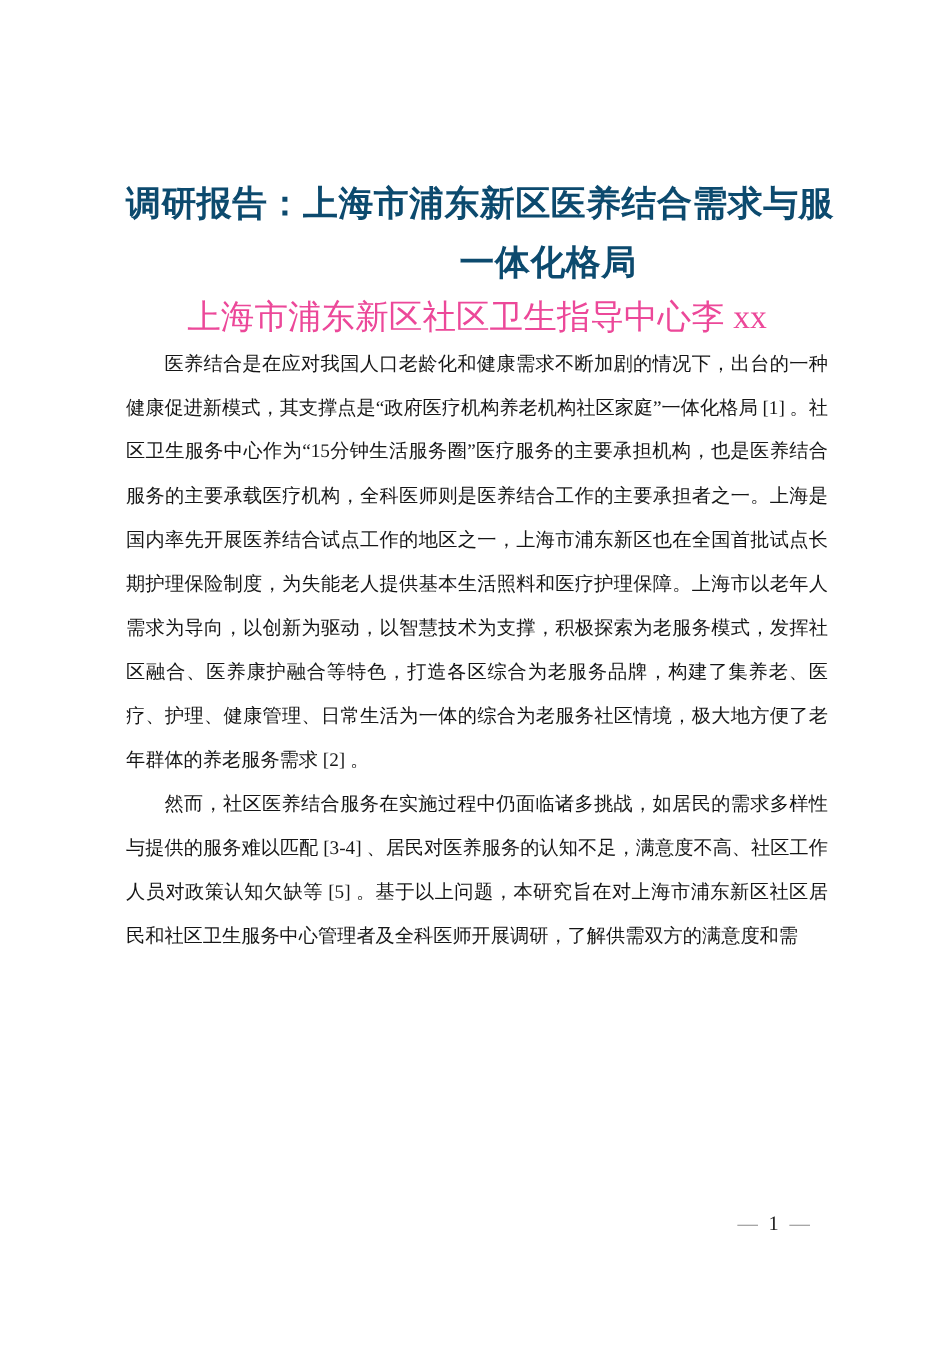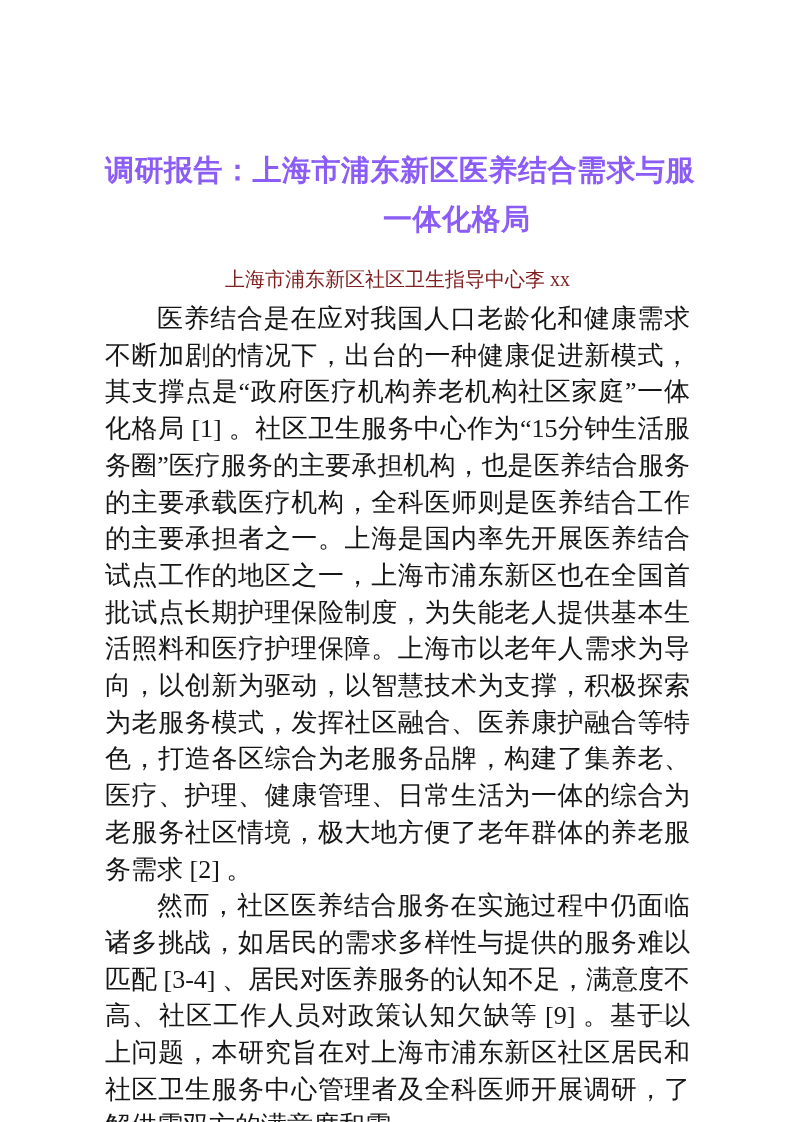--- a/index.html
+++ b/index.html
@@ -16,43 +16,43 @@
     padding: 0 103px 0 105px;
     overflow: hidden;
     font-family: "Liberation Serif", "DejaVu Serif", serif;
     color: #141414;
   }
   .doc-title {
     margin-top: 146px;
     font-size: 29px;
     font-weight: bold;
     line-height: 49px;
-    color: #8b5cf6;
+    color: #0c4a6e;
     letter-spacing: 0.5px;
   }
   .doc-title .t-line {
     white-space: nowrap;
   }
   .doc-title .t-line2 {
     margin-left: 278px;
   }
   .author-line {
-    margin-top: 21px;
+    margin-top: 6px;
     text-align: center;
-    font-size: 20px;
+    font-size: 28px;
     line-height: 29px;
     white-space: nowrap;
-    color: #7f1d1d;
+    color: #ec4899;
   }
   .doc-body {
     margin-top: 7px;
   }
   .doc-body p {
     margin: 0;
-    font-size: 26px;
+    font-size: 16px;
     line-height: 36.7px;
     text-align: justify;
     text-indent: 2em;
     color: #161616;
   }
   .page-footer {
     position: absolute;
     top: 1008px;
     right: 118px;
     font-size: 17px;
@@ -76,20 +76,20 @@
 
   <div class="doc-title">
     <div class="t-line t-line1">调研报告：上海市浦东新区医养结合需求与服</div>
     <div class="t-line t-line2">一体化格局</div>
   </div>
 
   <div class="author-line">上海市浦东新区社区卫生指导中心李 xx</div>
 
   <div class="doc-body">
     <p>医养结合是在应对我国人口老龄化和健康需求不断加剧的情况下，出台的一种健康促进新模式，其支撑点是“政府医疗机构养老机构社区家庭”一体化格局 [1] 。社区卫生服务中心作为“15分钟生活服务圈”医疗服务的主要承担机构，也是医养结合服务的主要承载医疗机构，全科医师则是医养结合工作的主要承担者之一。上海是国内率先开展医养结合试点工作的地区之一，上海市浦东新区也在全国首批试点长期护理保险制度，为失能老人提供基本生活照料和医疗护理保障。上海市以老年人需求为导向，以创新为驱动，以智慧技术为支撑，积极探索为老服务模式，发挥社区融合、医养康护融合等特色，打造各区综合为老服务品牌，构建了集养老、医疗、护理、健康管理、日常生活为一体的综合为老服务社区情境，极大地方便了老年群体的养老服务需求 [2] 。</p>
-    <p>然而，社区医养结合服务在实施过程中仍面临诸多挑战，如居民的需求多样性与提供的服务难以匹配 [3-4] 、居民对医养服务的认知不足，满意度不高、社区工作人员对政策认知欠缺等 [9] 。基于以上问题，本研究旨在对上海市浦东新区社区居民和社区卫生服务中心管理者及全科医师开展调研，了解供需双方的满意度和需</p>
+    <p>然而，社区医养结合服务在实施过程中仍面临诸多挑战，如居民的需求多样性与提供的服务难以匹配 [3-4] 、居民对医养服务的认知不足，满意度不高、社区工作人员对政策认知欠缺等 [5] 。基于以上问题，本研究旨在对上海市浦东新区社区居民和社区卫生服务中心管理者及全科医师开展调研，了解供需双方的满意度和需</p>
   </div>
 
   <div class="page-footer">
     <span class="dash">—</span><span class="num">1</span><span class="dash">—</span>
   </div>
 
 </div>
 
 </body></html>

